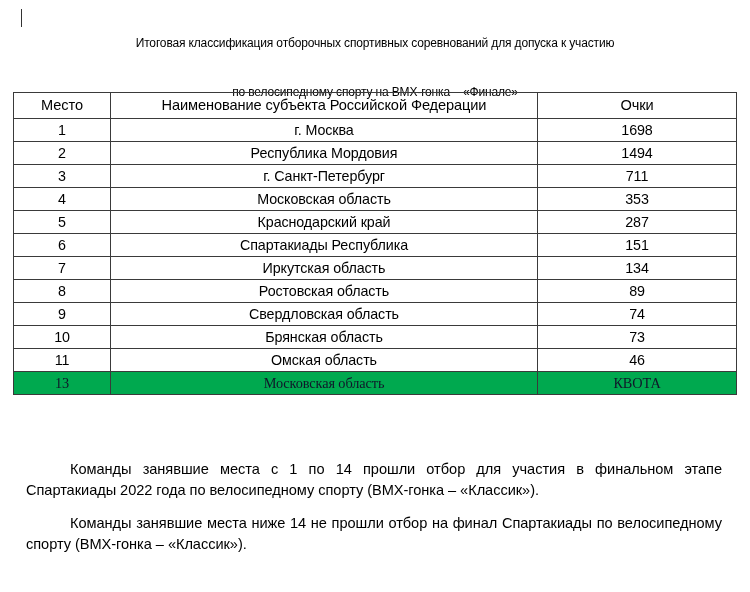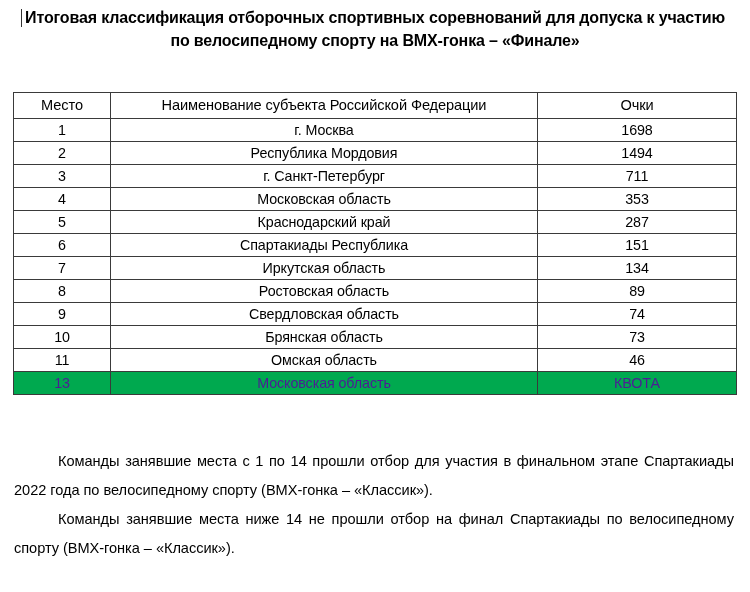--- a/index.html
+++ b/index.html
@@ -26,25 +26,26 @@
 
   
   .title-block {
     position: absolute;
     left: 21px;
     top: 6px;
     width: 708px;
     text-align: center;
   }
   .title-line {
-    font-weight: bold;
-    font-size: 16px;
+    font-weight: normal;
+    font-size: 12px;
     line-height: 23px;
     letter-spacing: -0.15px;
     white-space: nowrap;
+    margin-top: 26px;
   }
   .title-line.l1 { text-align: center; }
   .caret {
     position: absolute;
     left: 0px;
     top: 3px;
     width: 1px;
     height: 18px;
     background: #333;
   }
@@ -74,36 +75,37 @@
     letter-spacing: -0.1px;
     box-sizing: border-box;
   }
   .rank-table th {
     font-weight: normal;
     font-size: 14.6px;
     height: 26px;
   }
   .rank-table tr.quota td {
     background: #00a94f;
-    color: #4c1d95;
+    color: #0f172a;
+    font-family: Liberation Serif, serif;
   }
 
   
   .notes {
     position: absolute;
     left: 14px;
     top: 447px;
     width: 720px;
   }
   .notes p {
-    margin: 0;
+    margin: 12px;
     text-align: justify;
     text-indent: 44px;
     font-size: 14.6px;
-    line-height: 29px;
+    line-height: 21px;
     letter-spacing: -0.05px;
     hyphens: none;
   }
   .notes p:last-child { text-align-last: left; }
 </style>
 </head>
 <body>
 
 <div class="page">
 

